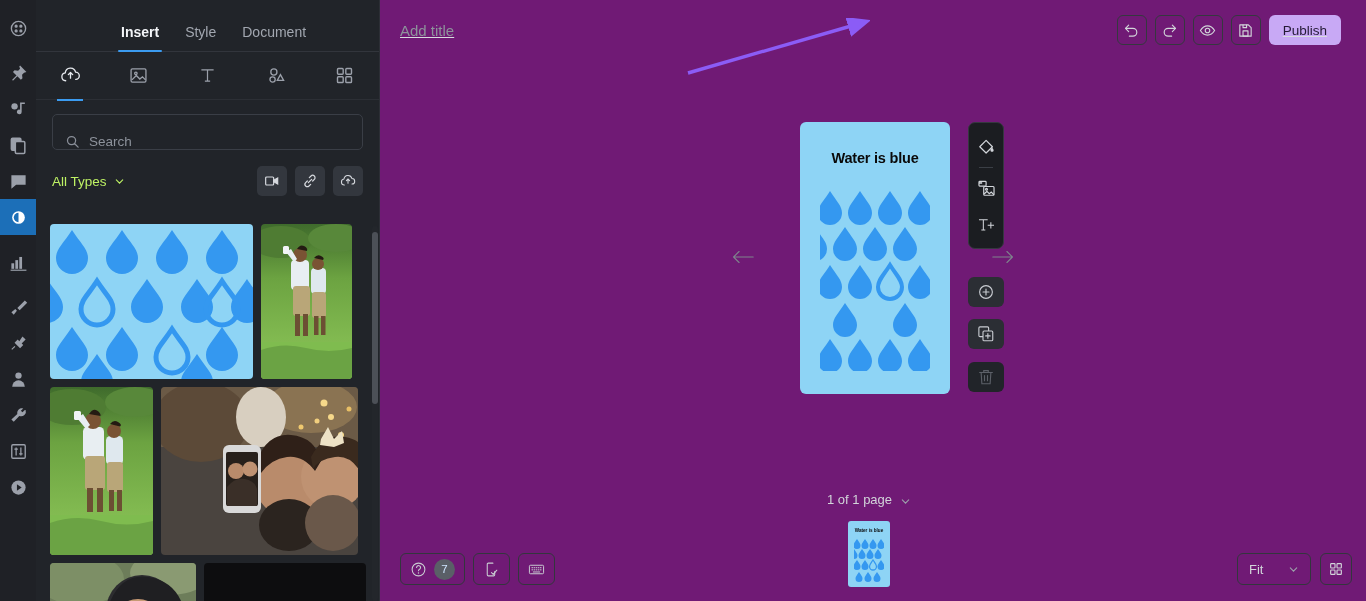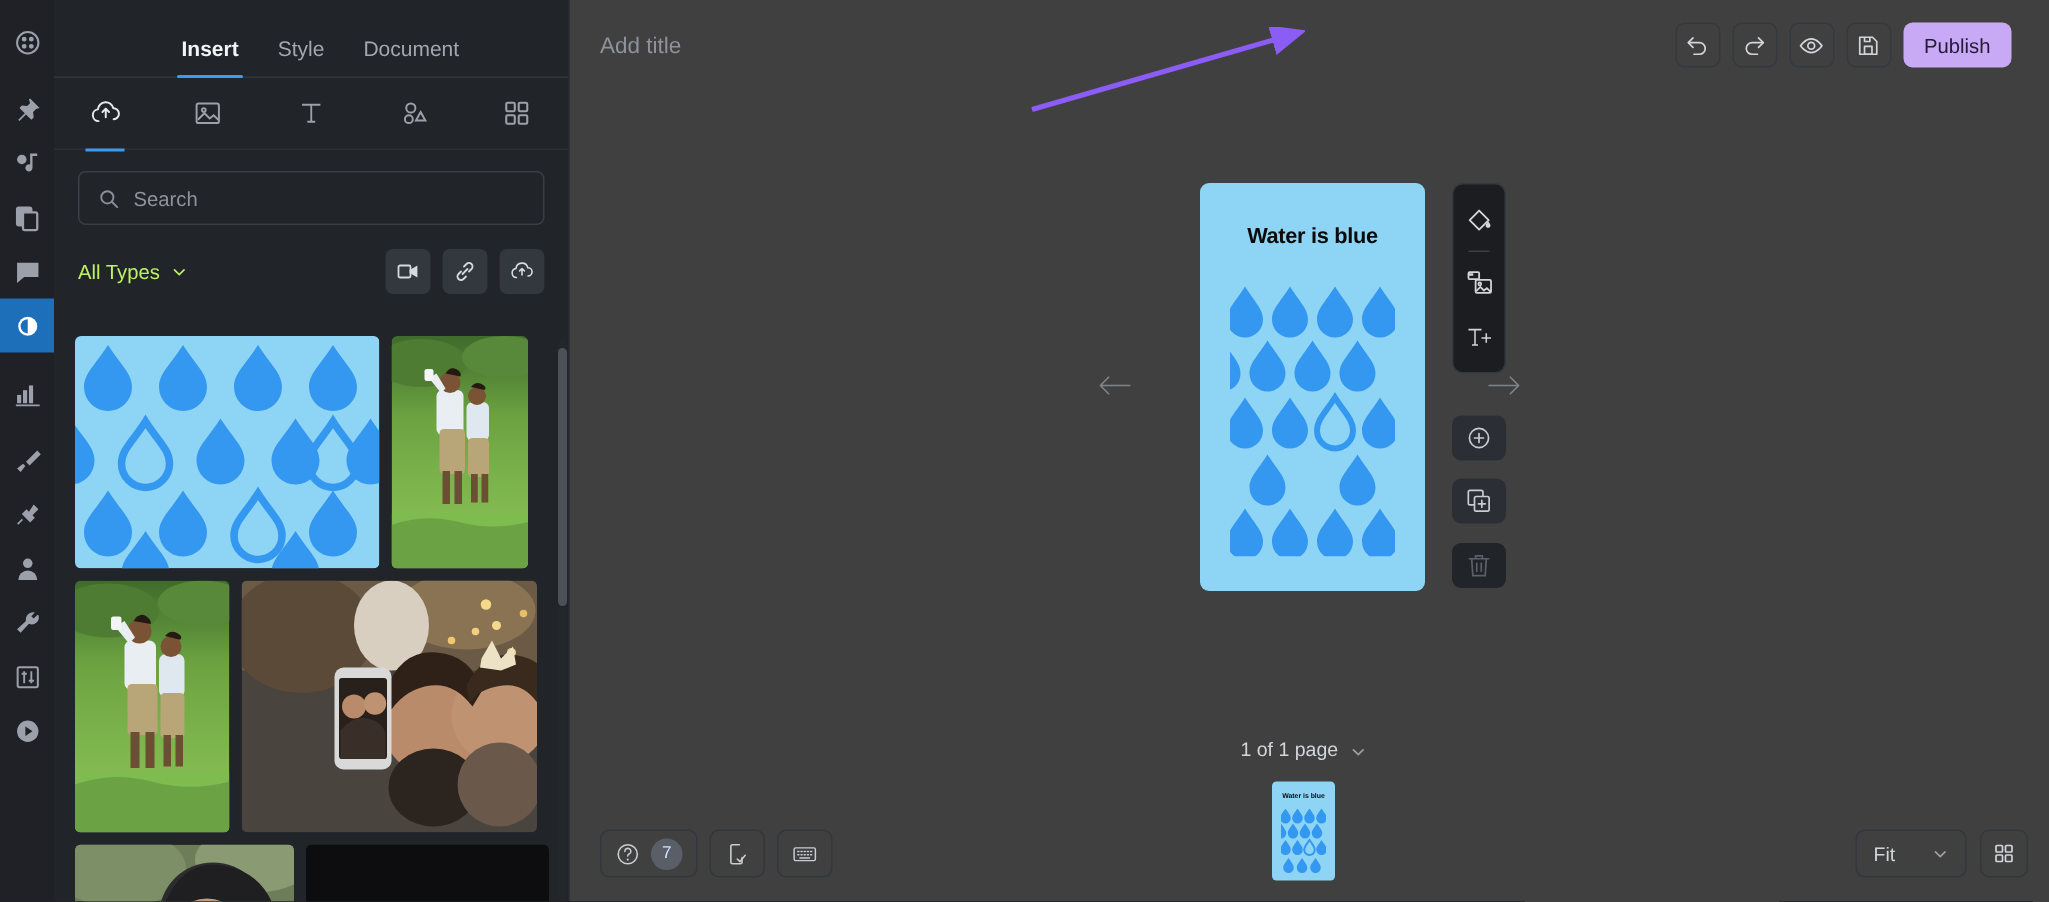--- a/index.html
+++ b/index.html
@@ -63,21 +63,21 @@
   .subtab svg { width: 21px; height: 21px; }
   .subtab.active { color: #e6e9ee; }
   .subtab.active::after{
     content:""; position:absolute; left:50%; transform:translateX(-50%);
     bottom:-1px; width:26px; height:2px; background:#3b9bf0;
   }
 
   .search-wrap { padding: 14px 16px 0 16px; }
   .search {
     height: 36px; border: 1px solid #3a3e46; border-radius: 5px;
-    display: flex; align-items: center; gap: 9px; padding: 0 12px;
+    display: flex; align-items: flex-end; gap: 9px; padding: 0 12px;
     background: transparent;
   }
   .search svg { width: 15px; height: 15px; color: #8a8f99; flex:none; }
   .search input {
     border: none; outline: none; background: transparent;
     color: #d8dade; font-size: 13.5px; font-family: inherit; width: 100%;
   }
   .search input::placeholder { color: #8d929b; }
 
   .filters {
@@ -104,21 +104,21 @@
   .scrollbar {
     position:absolute; left:336px; top:226px; width:6px; height:375px;
     background:#23262b; border-radius:3px;
   }
   .scrollthumb {
     position:absolute; left:336px; top:232px; width:6px; height:172px;
     background:#4c5057; border-radius:3px;
   }
 
   
-  .main { position:absolute; left:380px; top:0; right:0; bottom:0; background:#404040; }
+  .main { position:absolute; left:380px; top:0; right:0; bottom:0; background:#701a75;text-decoration:underline; }
 
   .topbar { height: 60px; display:flex; align-items:center; padding: 0 14px; }
   .addtitle { font-size: 15px; color: #8d929b; margin-left: 6px; }
   .topright { margin-left:auto; display:flex; align-items:center; gap:8px; padding-right:11px; }
   .tbtn {
     width: 30px; height: 30px; border-radius: 6px; border:1px solid #35383f;
     display:flex; align-items:center; justify-content:center; color:#d2d5da;
   }
   .tbtn svg { width: 17px; height: 17px; }
   .publish {

